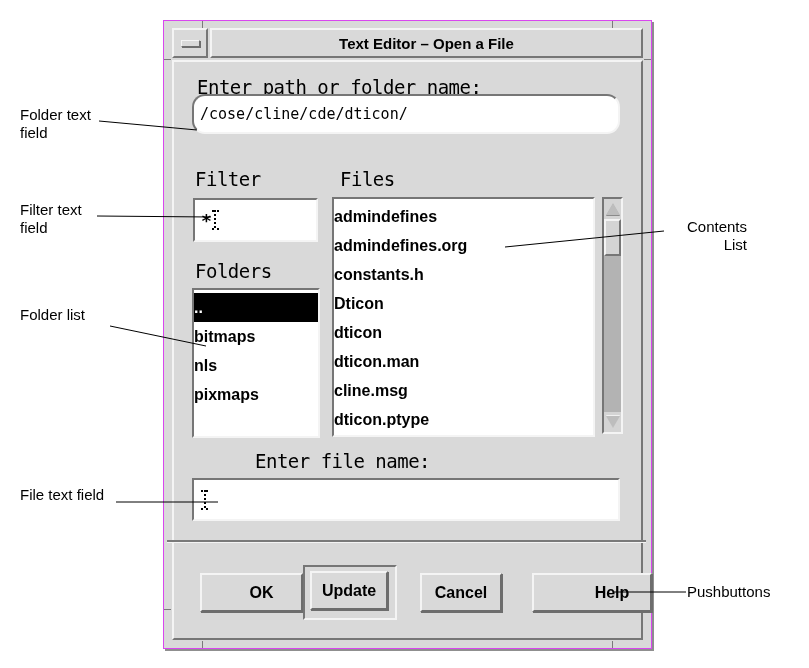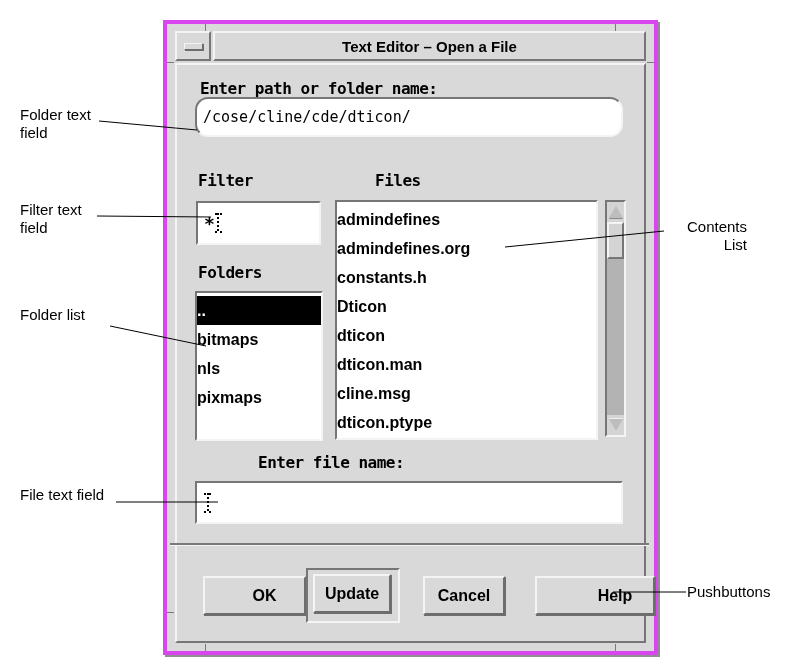--- a/index.html
+++ b/index.html
@@ -1,41 +1,41 @@
 <!DOCTYPE html>
 <html><head>
 <meta charset="utf-8">
 <style>
   html,body{margin:0;padding:0;background:#ffffff;}
   body{width:809px;height:668px;position:relative;overflow:hidden;
        font-family:"Liberation Sans", sans-serif;color:#000;}
 
   
   #window{position:absolute;left:163px;top:20px;width:487px;height:627px;
-          background:#d9d9d9;border:4px solid #d946ef;
+          background:#d9d9d9;border:1px solid #d946ef;
           box-shadow:2px 2px 0 #8f8f8f;}
   .frame-tick{position:absolute;background:#7a7a7a;}
   #titlebar{position:absolute;left:8px;top:7px;right:8px;height:30px;
             display:flex;align-items:stretch;background:#d9d9d9;}
   #menu-btn{width:32px;border:2px solid;border-color:#f4f4f4 #767676 #767676 #f4f4f4;
             display:flex;align-items:center;justify-content:center;background:#d9d9d9;}
   #menu-btn .dash{width:17px;height:5px;background:#d9d9d9;
             border:1px solid;border-color:#f4f4f4 #6d6d6d #6d6d6d #f4f4f4;
             box-shadow:1px 1px 0 #6d6d6d;}
   #title-area{flex:1;margin-left:2px;border:2px solid;
             border-color:#f4f4f4 #767676 #767676 #f4f4f4;
             display:flex;align-items:center;justify-content:center;
             font-weight:bold;font-size:15px;}
   #client{position:absolute;left:8px;top:39px;right:8px;bottom:8px;
           border:2px solid;border-color:#f4f4f4 #767676 #767676 #f4f4f4;
           background:#d9d9d9;}
 
   
   .mlabel{position:absolute;font-family:"DejaVu Sans Mono", monospace;
-          font-weight:bold;font-size:16px;letter-spacing:-0.5px;white-space:nowrap;}
+          font-weight:normal;font-size:19px;letter-spacing:-0.5px;white-space:nowrap;}
   .field{position:absolute;background:#ffffff;
          border:2px solid;border-color:#767676 #f4f4f4 #f4f4f4 #767676;
          display:flex;align-items:center;overflow:hidden;}
   .field .ftext{font-family:"DejaVu Sans Mono", monospace;font-size:15px;
                 padding-left:6px;white-space:pre;}
   .listbox{position:absolute;background:#ffffff;
            border:2px solid;border-color:#767676 #f4f4f4 #f4f4f4 #767676;
            overflow:hidden;padding-top:3px;}
   .lrow{height:29px;display:flex;align-items:center;
         font-weight:bold;font-size:16px;white-space:nowrap;}
@@ -102,21 +102,21 @@
   </div>
 
   <div id="client"></div>
 
   <div class="mlabel" style="left:33px;top:55px;">Enter path or folder name:</div>
   <div class="field" style="left:28px;top:73px;width:424px;height:36px;border-radius:13px;">
     <span class="ftext">/cose/cline/cde/dticon/</span>
   </div>
 
   <div class="mlabel" style="left:31px;top:147px;">Filter</div>
-  <div class="mlabel" style="left:176px;top:147px;margin-left:32px;">Files</div>
+  <div class="mlabel" style="left:176px;top:147px;">Files</div>
 
   <div class="field" style="left:29px;top:177px;width:121px;height:40px;">
     <span class="ftext" style="font-weight:bold;font-size:18px;">*</span>
     <span class="ibeam" style="margin-left:-1px;"></span>
   </div>
 
   <div class="listbox" style="left:168px;top:176px;width:259px;height:233px;">
     <div class="lrow">admindefines</div>
     <div class="lrow">admindefines.org</div>
     <div class="lrow">constants.h</div>

